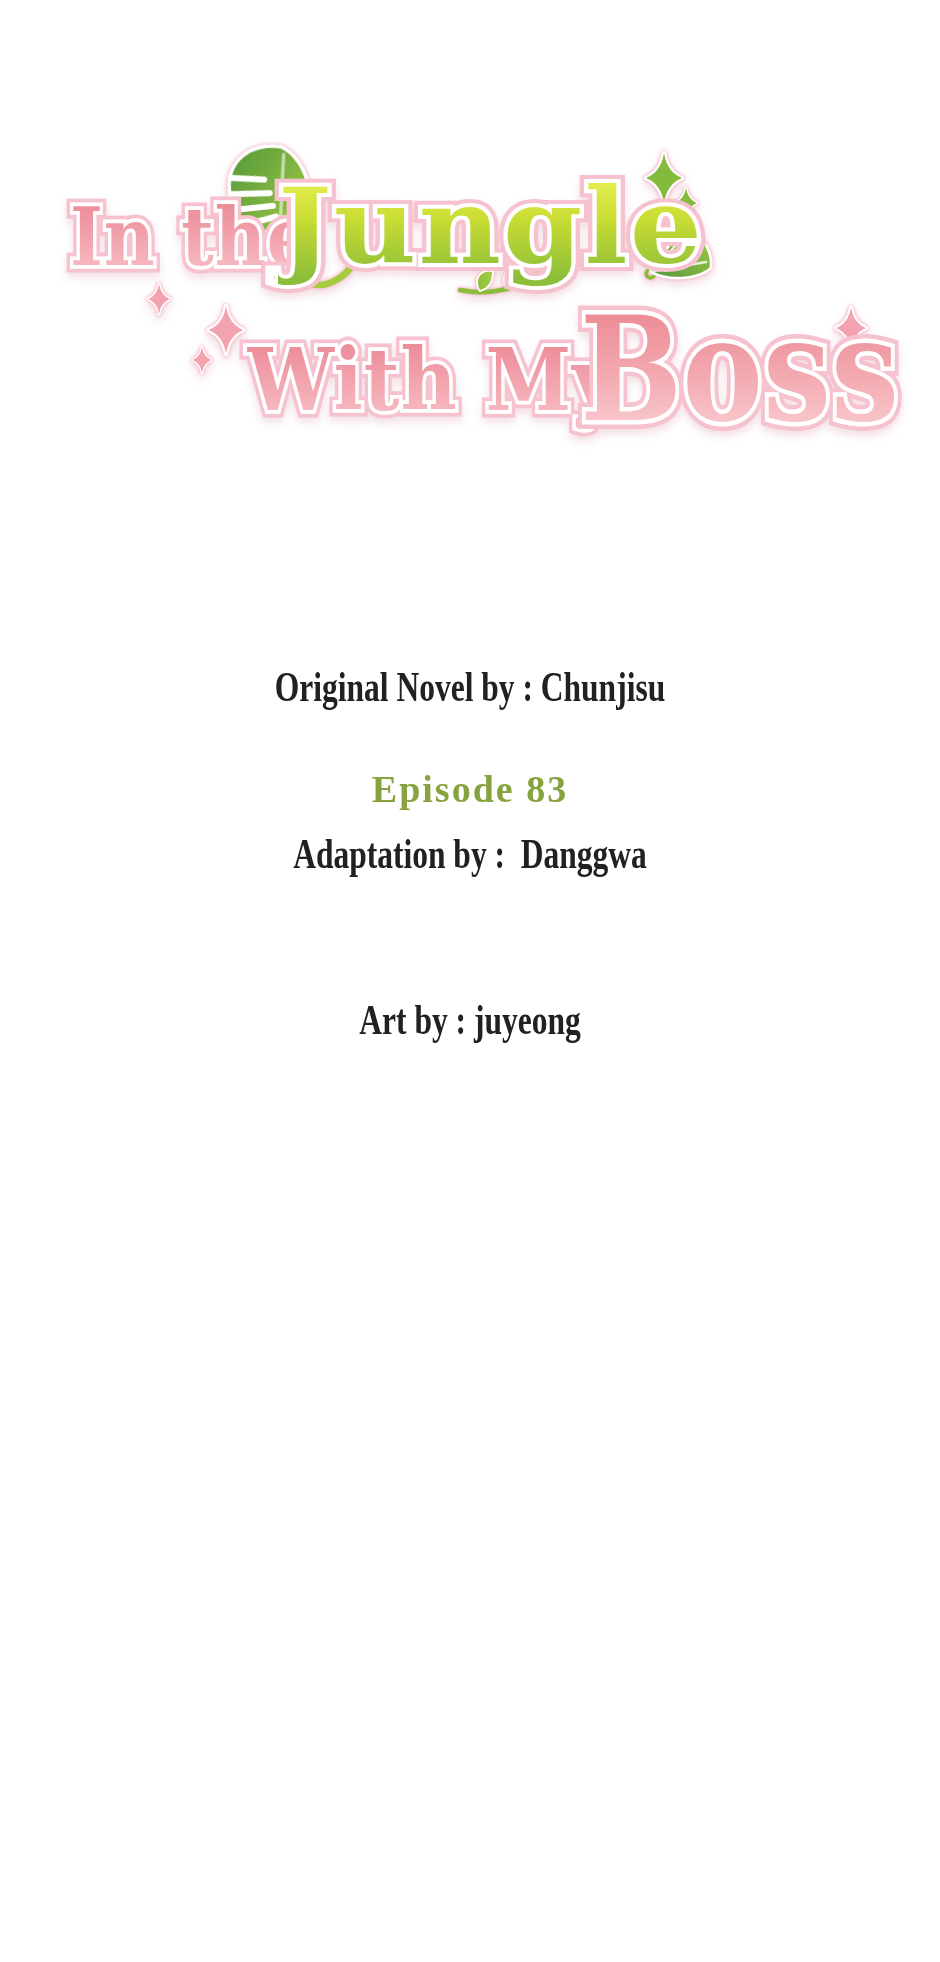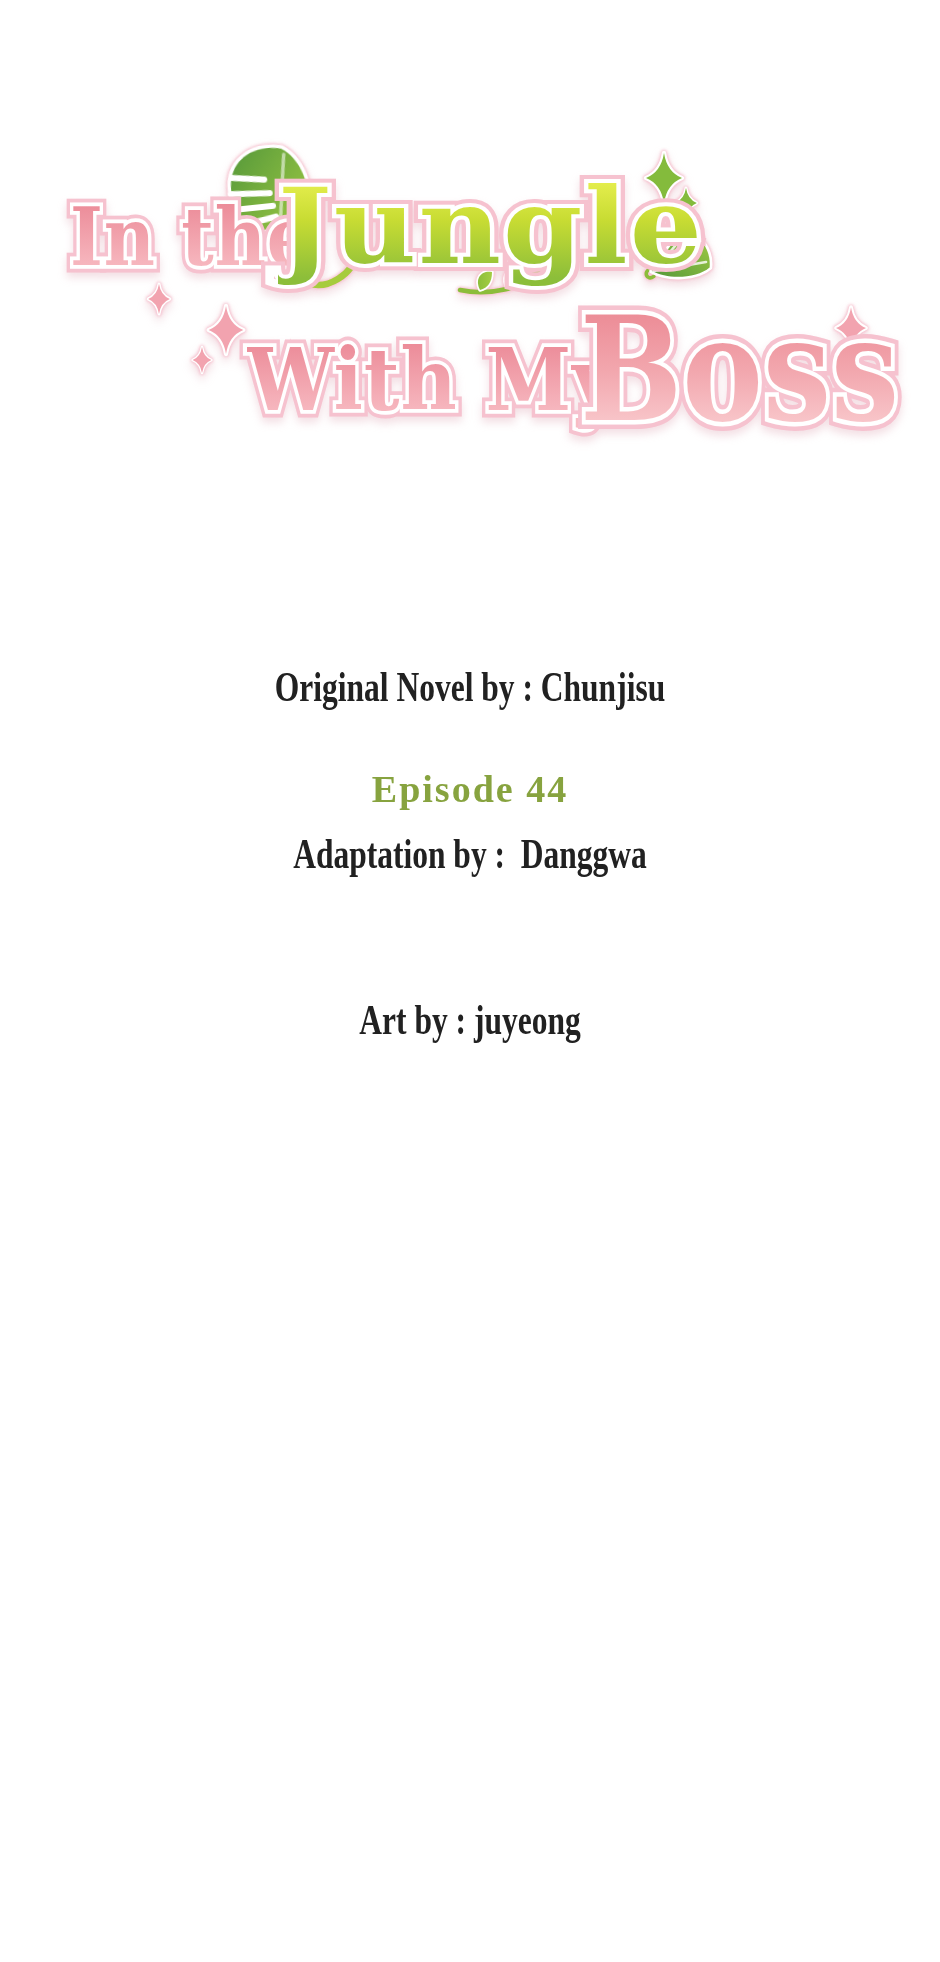--- a/index.html
+++ b/index.html
@@ -133,15 +133,15 @@
       <span class="l l3">Boss</span>
     </div>
   </div>
 
   <div class="credits">
     <div>Original Novel by : Chunjisu</div>
     <div>Adaptation by :  Danggwa</div>
     <div>Art by : juyeong</div>
   </div>
 
-  <div class="episode">Episode 44</div>
+  <div class="episode">Episode 83</div>
 
 </div>
 
 </body></html>

